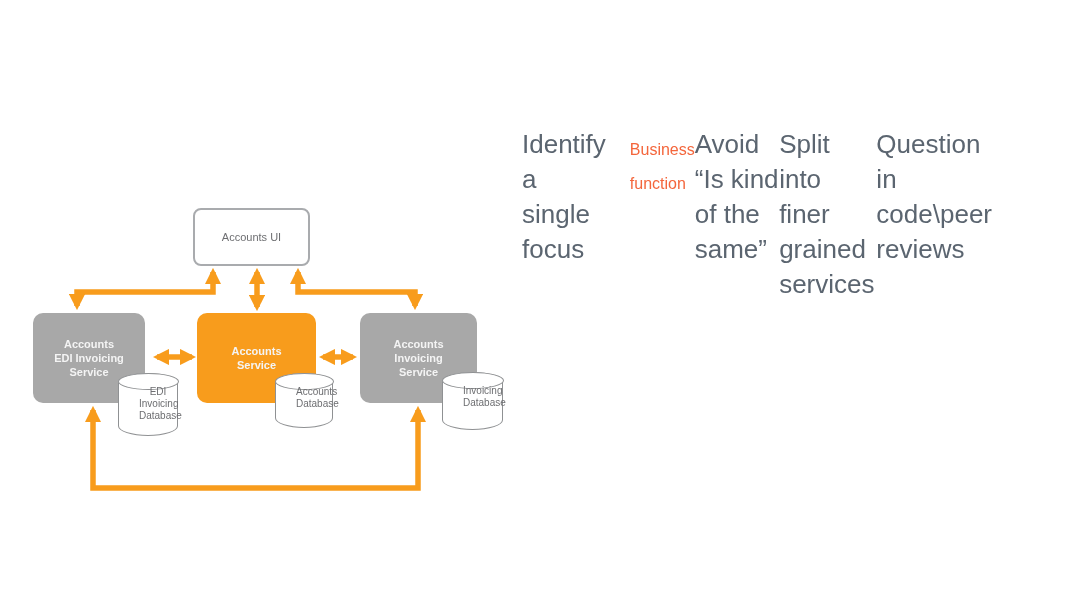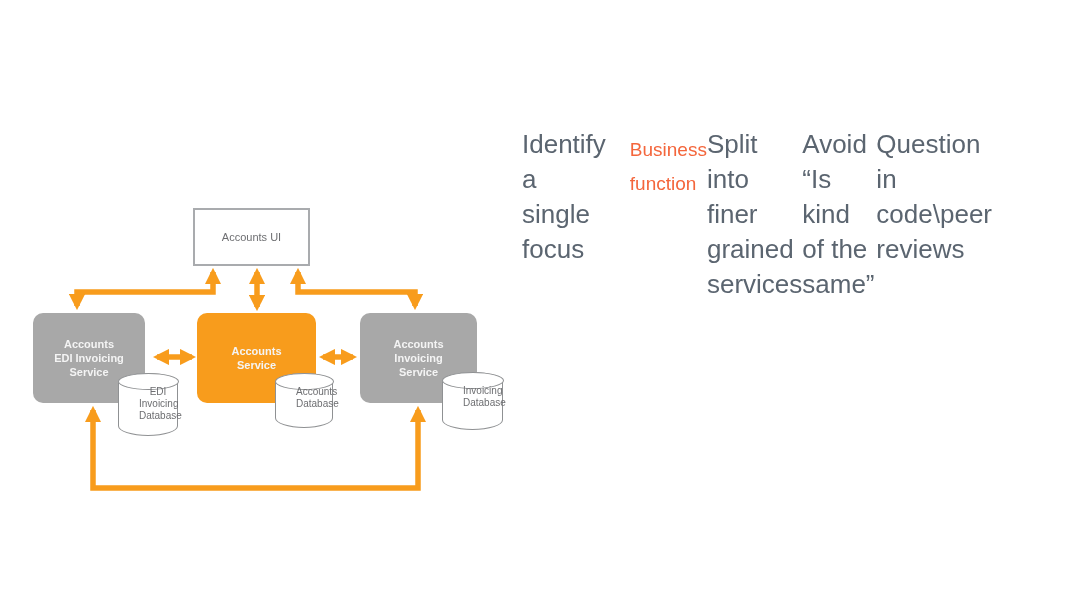--- a/index.html
+++ b/index.html
@@ -18,21 +18,21 @@
   .node {
     position: absolute;
     display: flex; align-items: center; justify-content: center;
     text-align: center;
     white-space: pre-line;
   }
   .ui-box {
     left: 193px; top: 208px; width: 117px; height: 58px;
     background: #ffffff;
     border: 2px solid #a9abae;
-    border-radius: 0;
+    border-radius: 8px;
     color: #6d6e71;
     font-size: 11px;
   }
   .svc {
     width: 118px; height: 90px;
     border-radius: 10px;
     color: #f4f4f4;
     font-size: 11px; font-weight: 600; line-height: 14px;
   }
   .svc.gray { background: #a8a8a8; }
@@ -76,21 +76,21 @@
   }
   .b-main {
     font-size: 26px; line-height: 35px;
     margin: 0 0 13px;
     white-space: pre-line;
   }
   .b-main.m0 { margin-bottom: 0; }
   .b-main.m8 { margin-bottom: 7px; }
   .sub-group { margin: 6px 0; padding-left: 24px; color: #f4663c; }
   .sub-group.last { margin: 0; }
-  .b-sub { font-size: 19px; line-height: 34px; white-space: pre-line; }
+  .b-sub { font-size: 16px; line-height: 34px; white-space: pre-line; }
   .b-sub.tight { line-height: 31px; }
 </style>
 </head>
 <body>
 
 <div class="slide">
 
   <div class="diagram">
 
     <svg class="arrows" width="520" height="600" viewBox="0 0 520 600" fill="none" stroke="#f89c1c" stroke-width="5.5">
@@ -140,18 +140,18 @@
 Database</div>
     </div>
 
   </div>
 
   <div class="bullets">
     <p class="b-main m0">Identify a single focus</p>
     <div class="sub-group">
       <div class="b-sub">Business function</div>
     </div>
+    <p class="b-main">Avoid “Is kind of the same”</p>
     <p class="b-main">Split into finer grained services</p>
-    <p class="b-main">Avoid “Is kind of the same”</p>
     <p class="b-main m8">Question in code\peer reviews</p>
   </div>
 
 </div>
 
 </body></html>

